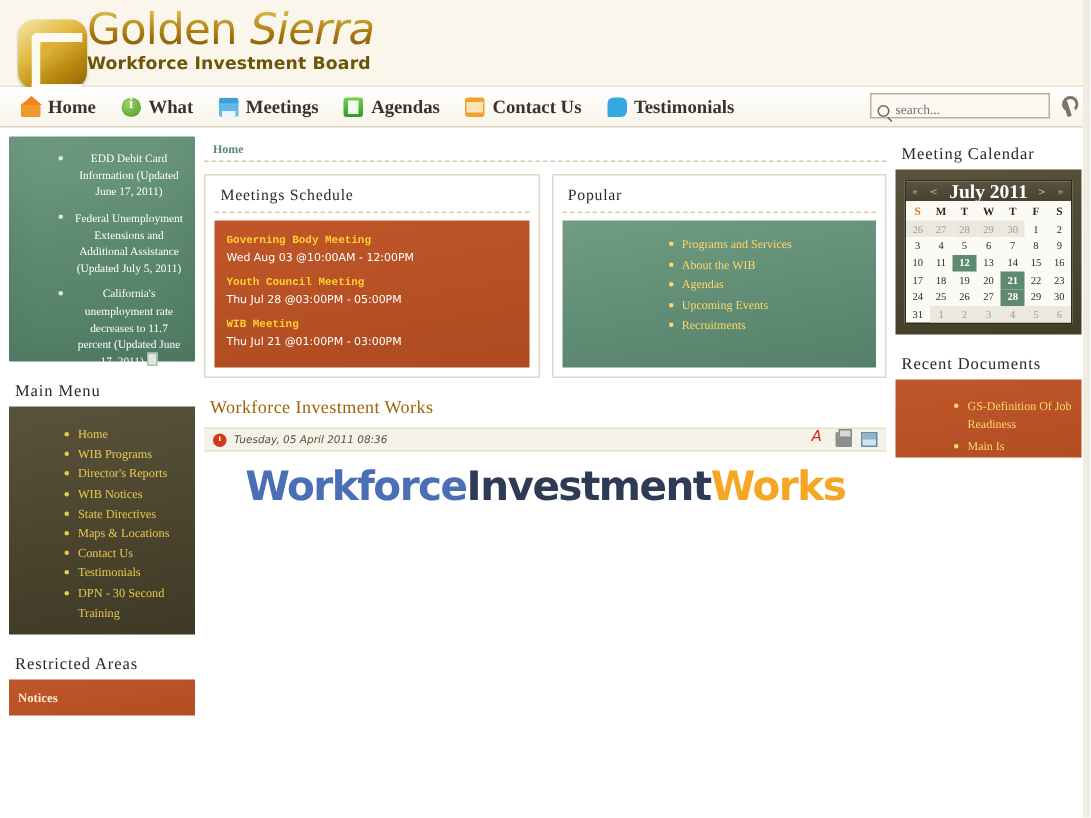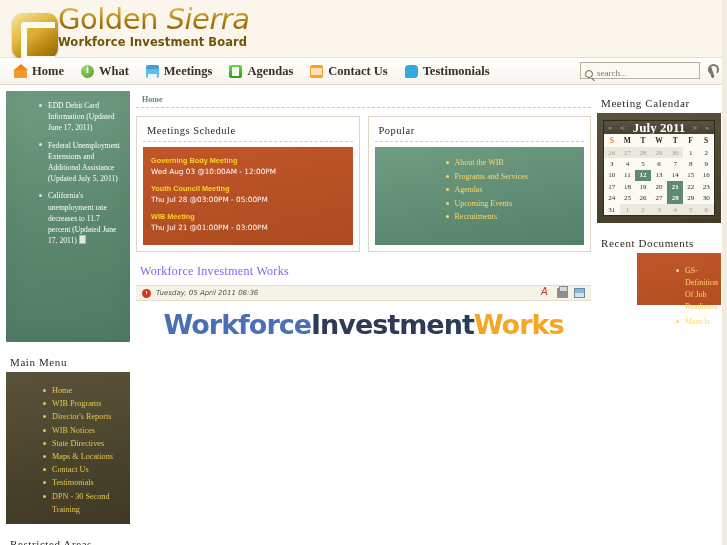--- a/index.html
+++ b/index.html
@@ -89,43 +89,44 @@
   
   .body-area { position:relative; padding: 6px 6px 0 6px; }
   .row { display:flex; gap: 6px; }
   .col-left { width: 124px; flex:none; }
   .col-mid { flex:1; }
   .col-right { width: 124px; flex:none; }
 
   
   .news-panel {
     background: linear-gradient(170deg,#6f9c82 0%,#5d8a71 45%,#4f7a63 100%);
-    height: 251px; border-radius: 1px; padding: 9px 6px 0 6px;
+    height: 150px; border-radius: 1px; padding: 9px 6px 0 6px;
     box-shadow: inset 0 0 24px rgba(0,0,0,.06);
+    text-align: center;
   }
   .news-list { list-style:none; margin-left: 36px; }
   .news-list li {
     color:#ffffff; font-size:7.6px; line-height:11.2px; margin-bottom:6px;
     position:relative; font-family:"Liberation Serif",serif;
   }
   .news-list li::before{
     content:""; position:absolute; left:-9px; top:3.5px; width:3px;height:3px;
     border-radius:50%; background:#d8e8de;
   }
   .doc-ico{display:inline-block;width:7px;height:9px;background:#dfe9e3;border:1px solid #a9bdb3;vertical-align:-1px;margin-left:2px;}
 
   
   .mod { margin-top: 12px; }
   .mod-title {
     font-size: 11px; color:#2e2a22; font-family:"Liberation Serif",serif;
     letter-spacing:.6px; padding: 2px 0 4px 4px;
   }
   .mod-body { padding: 8px 6px; }
   .mod-dark { background: linear-gradient(170deg,#5a533c 0%,#4c462f 50%,#3e3926 100%); height: 152px; }
-  .mod-orange { background: linear-gradient(170deg,#c0572a 0%,#b24d22 100%); margin-left: 40px; }
+  .mod-orange { background: linear-gradient(170deg,#c0572a 0%,#b24d22 100%); }
 
   .menu-list { list-style:none; margin-left: 40px; margin-top: 4px; }
   .menu-list li {
     color:#e8c84f; font-size:8.2px; line-height:13.2px; position:relative;
     font-family:"Liberation Serif",serif; cursor:pointer;
   }
   .menu-list li::before{content:"";position:absolute;left:-9px;top:5px;width:3px;height:3px;border-radius:50%;background:#e8c84f;}
 
   .docs-list { list-style:none; margin-left: 42px; margin-top: 4px; }
   .docs-list li {
@@ -144,33 +145,33 @@
   }
   .two-box { display:flex; gap:8px; margin-top:8px; }
   .boxwrap { flex:1; border:1px solid #ded7c6; background:#fff; padding:6px; }
   .boxwrap-title {
     font-size:10.5px; color:#2e2a22; font-family:"Liberation Serif",serif;
     letter-spacing:.5px; padding: 2px 0 5px 4px;
     border-bottom: 1px dashed #d2cbb9; margin-bottom:5px;
   }
   .sched-body { background: linear-gradient(170deg,#c0572a 0%,#ad4a20 100%); padding: 9px 8px; height:98px; }
   .sched-item { margin-bottom: 7px; }
-  .sched-name { color:#ffd12e; font-size:7.3px; font-weight:bold; font-family:Liberation Sans, sans-serif; line-height:10px; }
+  .sched-name { color:#ffd12e; font-size:7.3px; font-weight:bold; font-family:Liberation Mono, monospace; line-height:10px; }
   .sched-time { color:#ffffff; font-size:7.3px; font-family:"DejaVu Sans",sans-serif; line-height:11px; }
   .pop-body { background: linear-gradient(170deg,#6f9c82 0%,#54806a 100%); padding: 9px 8px; height:98px; }
   .pop-list { list-style:none; margin-left:72px; }
   .pop-list li {
     color:#ffd76a; font-size:8px; line-height:13.5px; position:relative;
     font-family:"Liberation Serif",serif; cursor:pointer;
   }
   .pop-list li::before{content:"";position:absolute;left:-9px;top:5px;width:3px;height:3px;border-radius:50%;background:#ffd76a;}
 
   .article { margin-top: 12px; }
   .article-title {
-    font-size:12px; color:#8b5cf6; font-family:"Liberation Serif",serif;
+    font-size:12px; color:#a16207; font-family:"Liberation Serif",serif;
     letter-spacing:.3px; padding-left:4px;
   }
   .article-meta {
     margin-top:6px; background:#f5f2e8; border-top:1px solid #e5dfd0; border-bottom:1px solid #e5dfd0;
     height:16px; display:flex; align-items:center; padding: 0 6px; font-style: italic;
   }
   .clock-ico{width:9px;height:9px;border-radius:50%;background:#cf3b1b;position:relative;flex:none;}
   .clock-ico::after{content:"";position:absolute;left:4px;top:2px;width:1px;height:3.5px;background:#fff;}
   .meta-date{font-size:7px;color:#58503f;margin-left:5px;font-family:"DejaVu Sans",sans-serif;}
   .meta-icons{margin-left:auto;display:flex;gap:6px;align-items:center;}
@@ -323,22 +324,22 @@
                 <div class="sched-name">WIB Meeting</div>
                 <div class="sched-time">Thu Jul 21 @01:00PM - 03:00PM</div>
               </div>
             </div>
           </div>
 
           <div class="boxwrap">
             <div class="boxwrap-title">Popular</div>
             <div class="pop-body">
               <ul class="pop-list">
+                <li>Programs and Services</li>
                 <li>About the WIB</li>
-                <li>Programs and Services</li>
                 <li>Agendas</li>
                 <li>Upcoming Events</li>
                 <li>Recruitments</li>
               </ul>
             </div>
           </div>
         </div>
 
         <div class="article">
           <div class="article-title">Workforce Investment Works</div>

